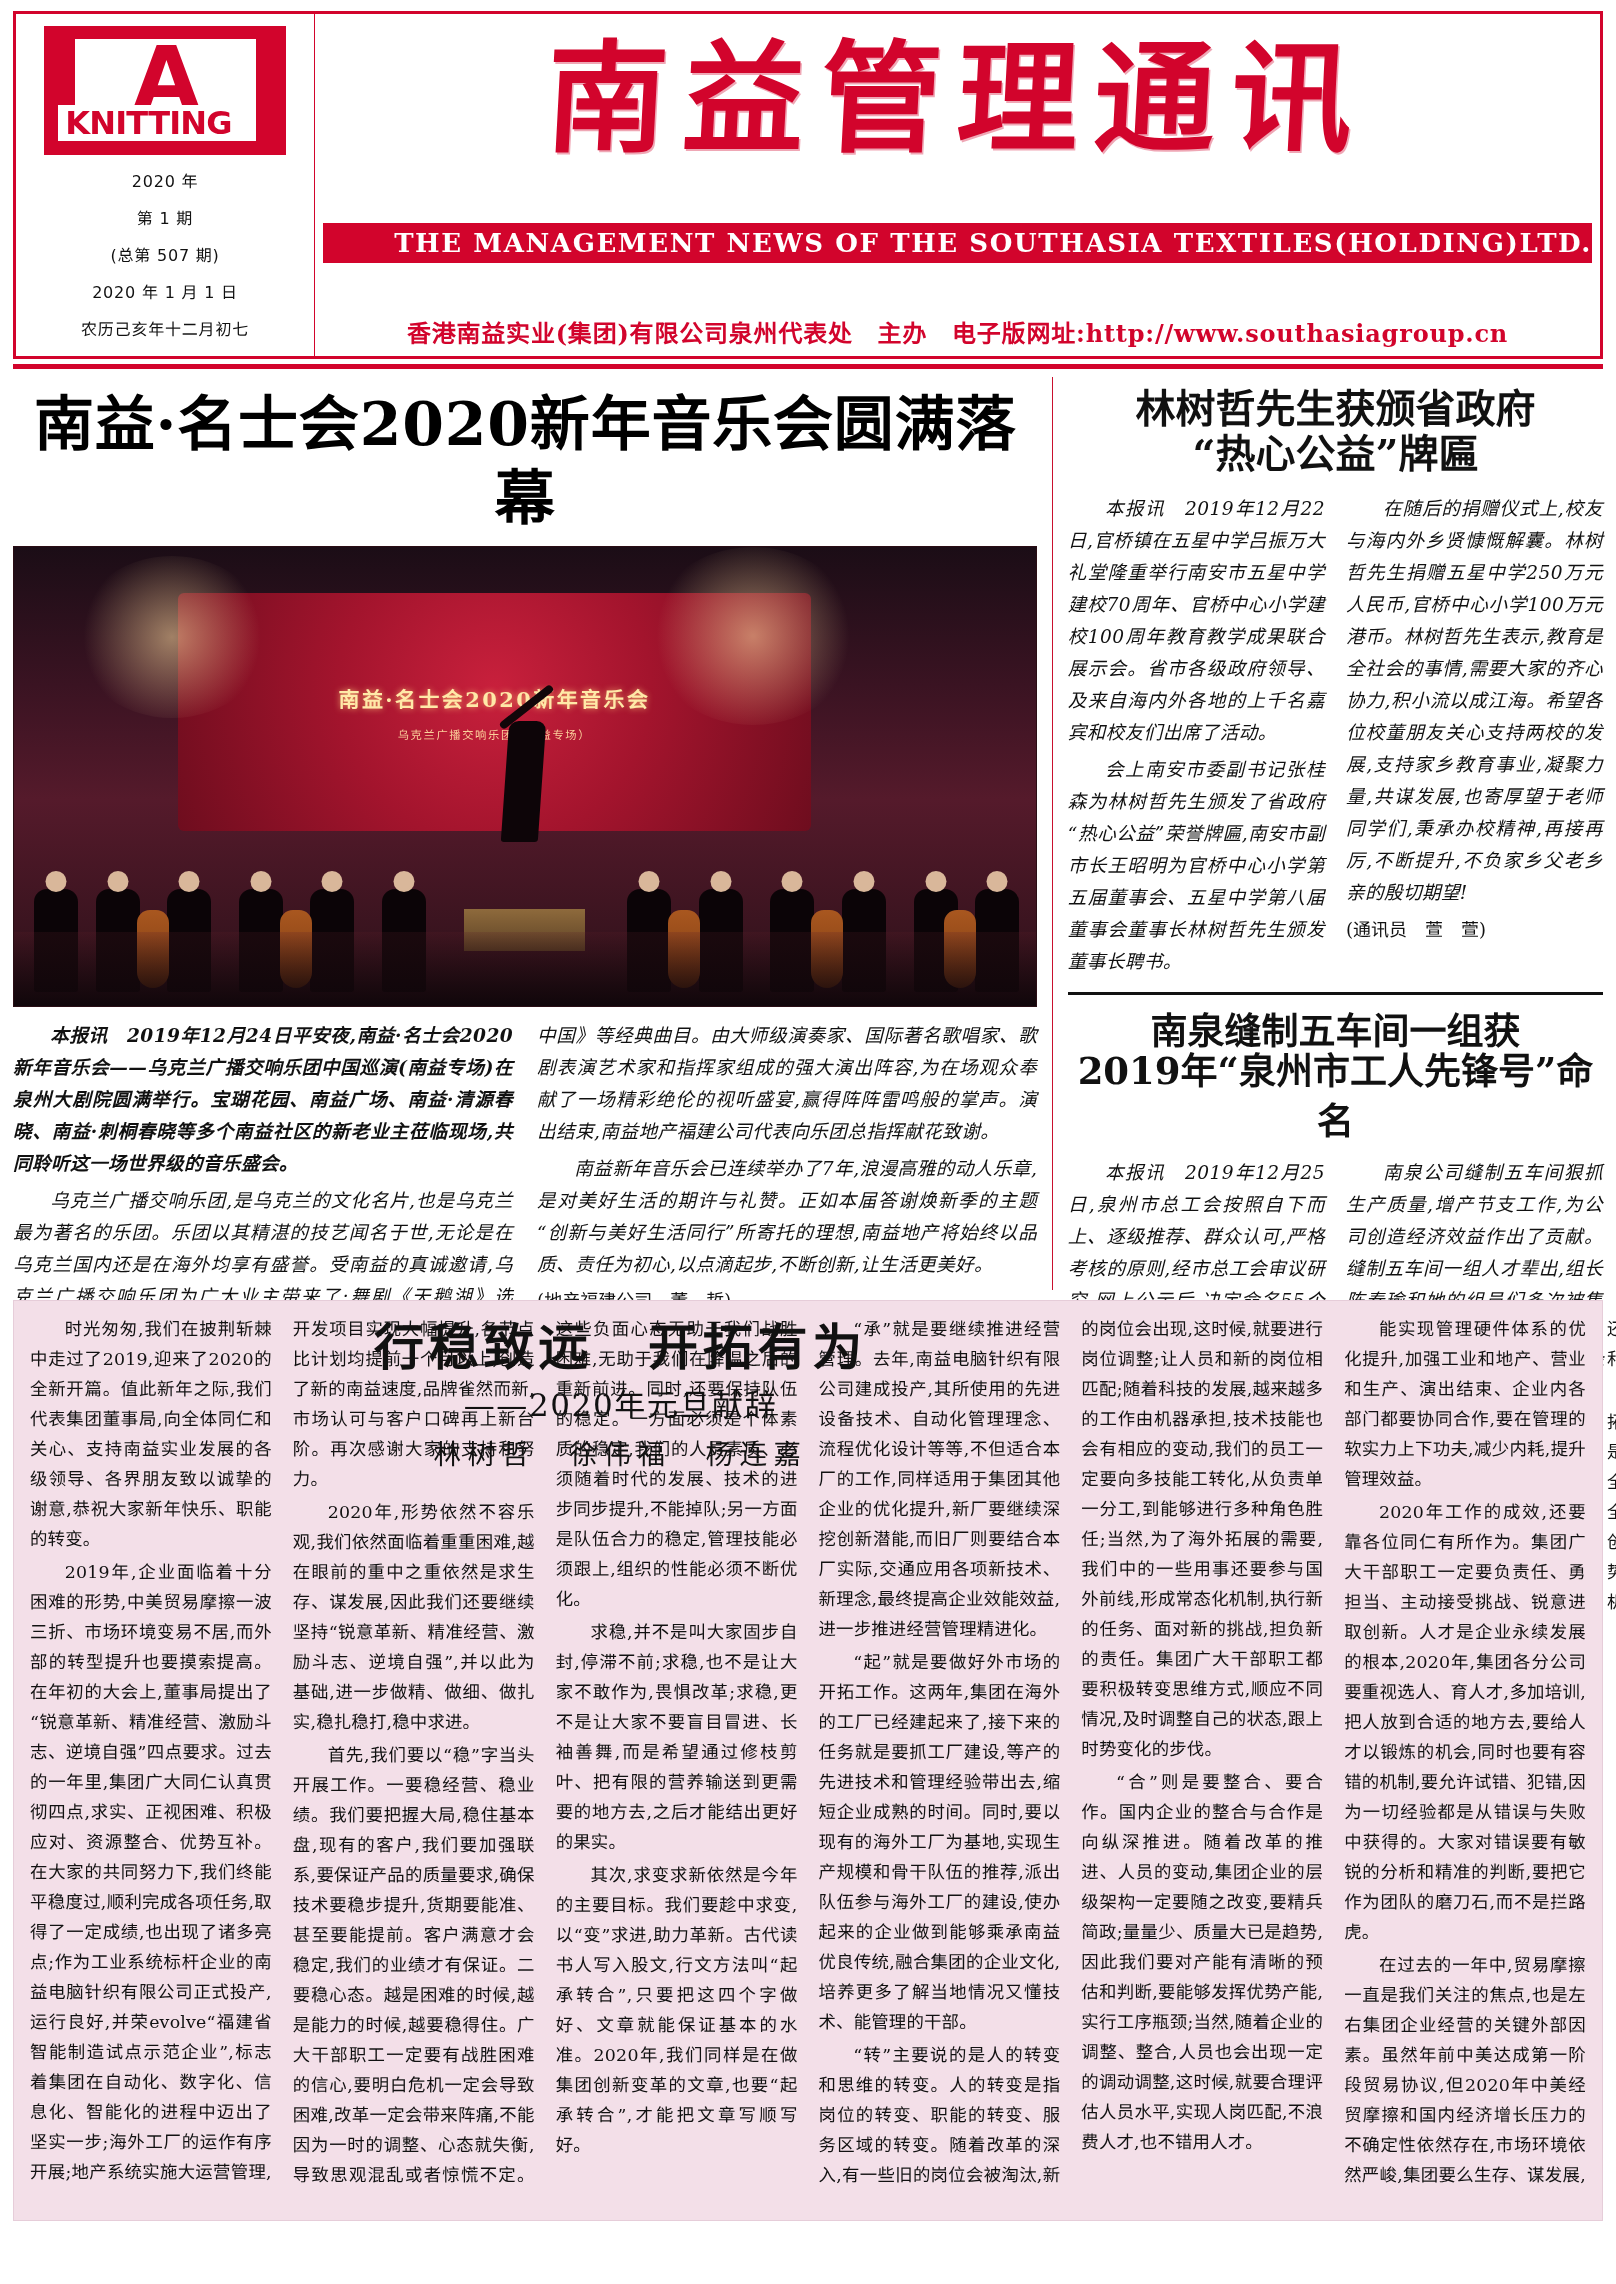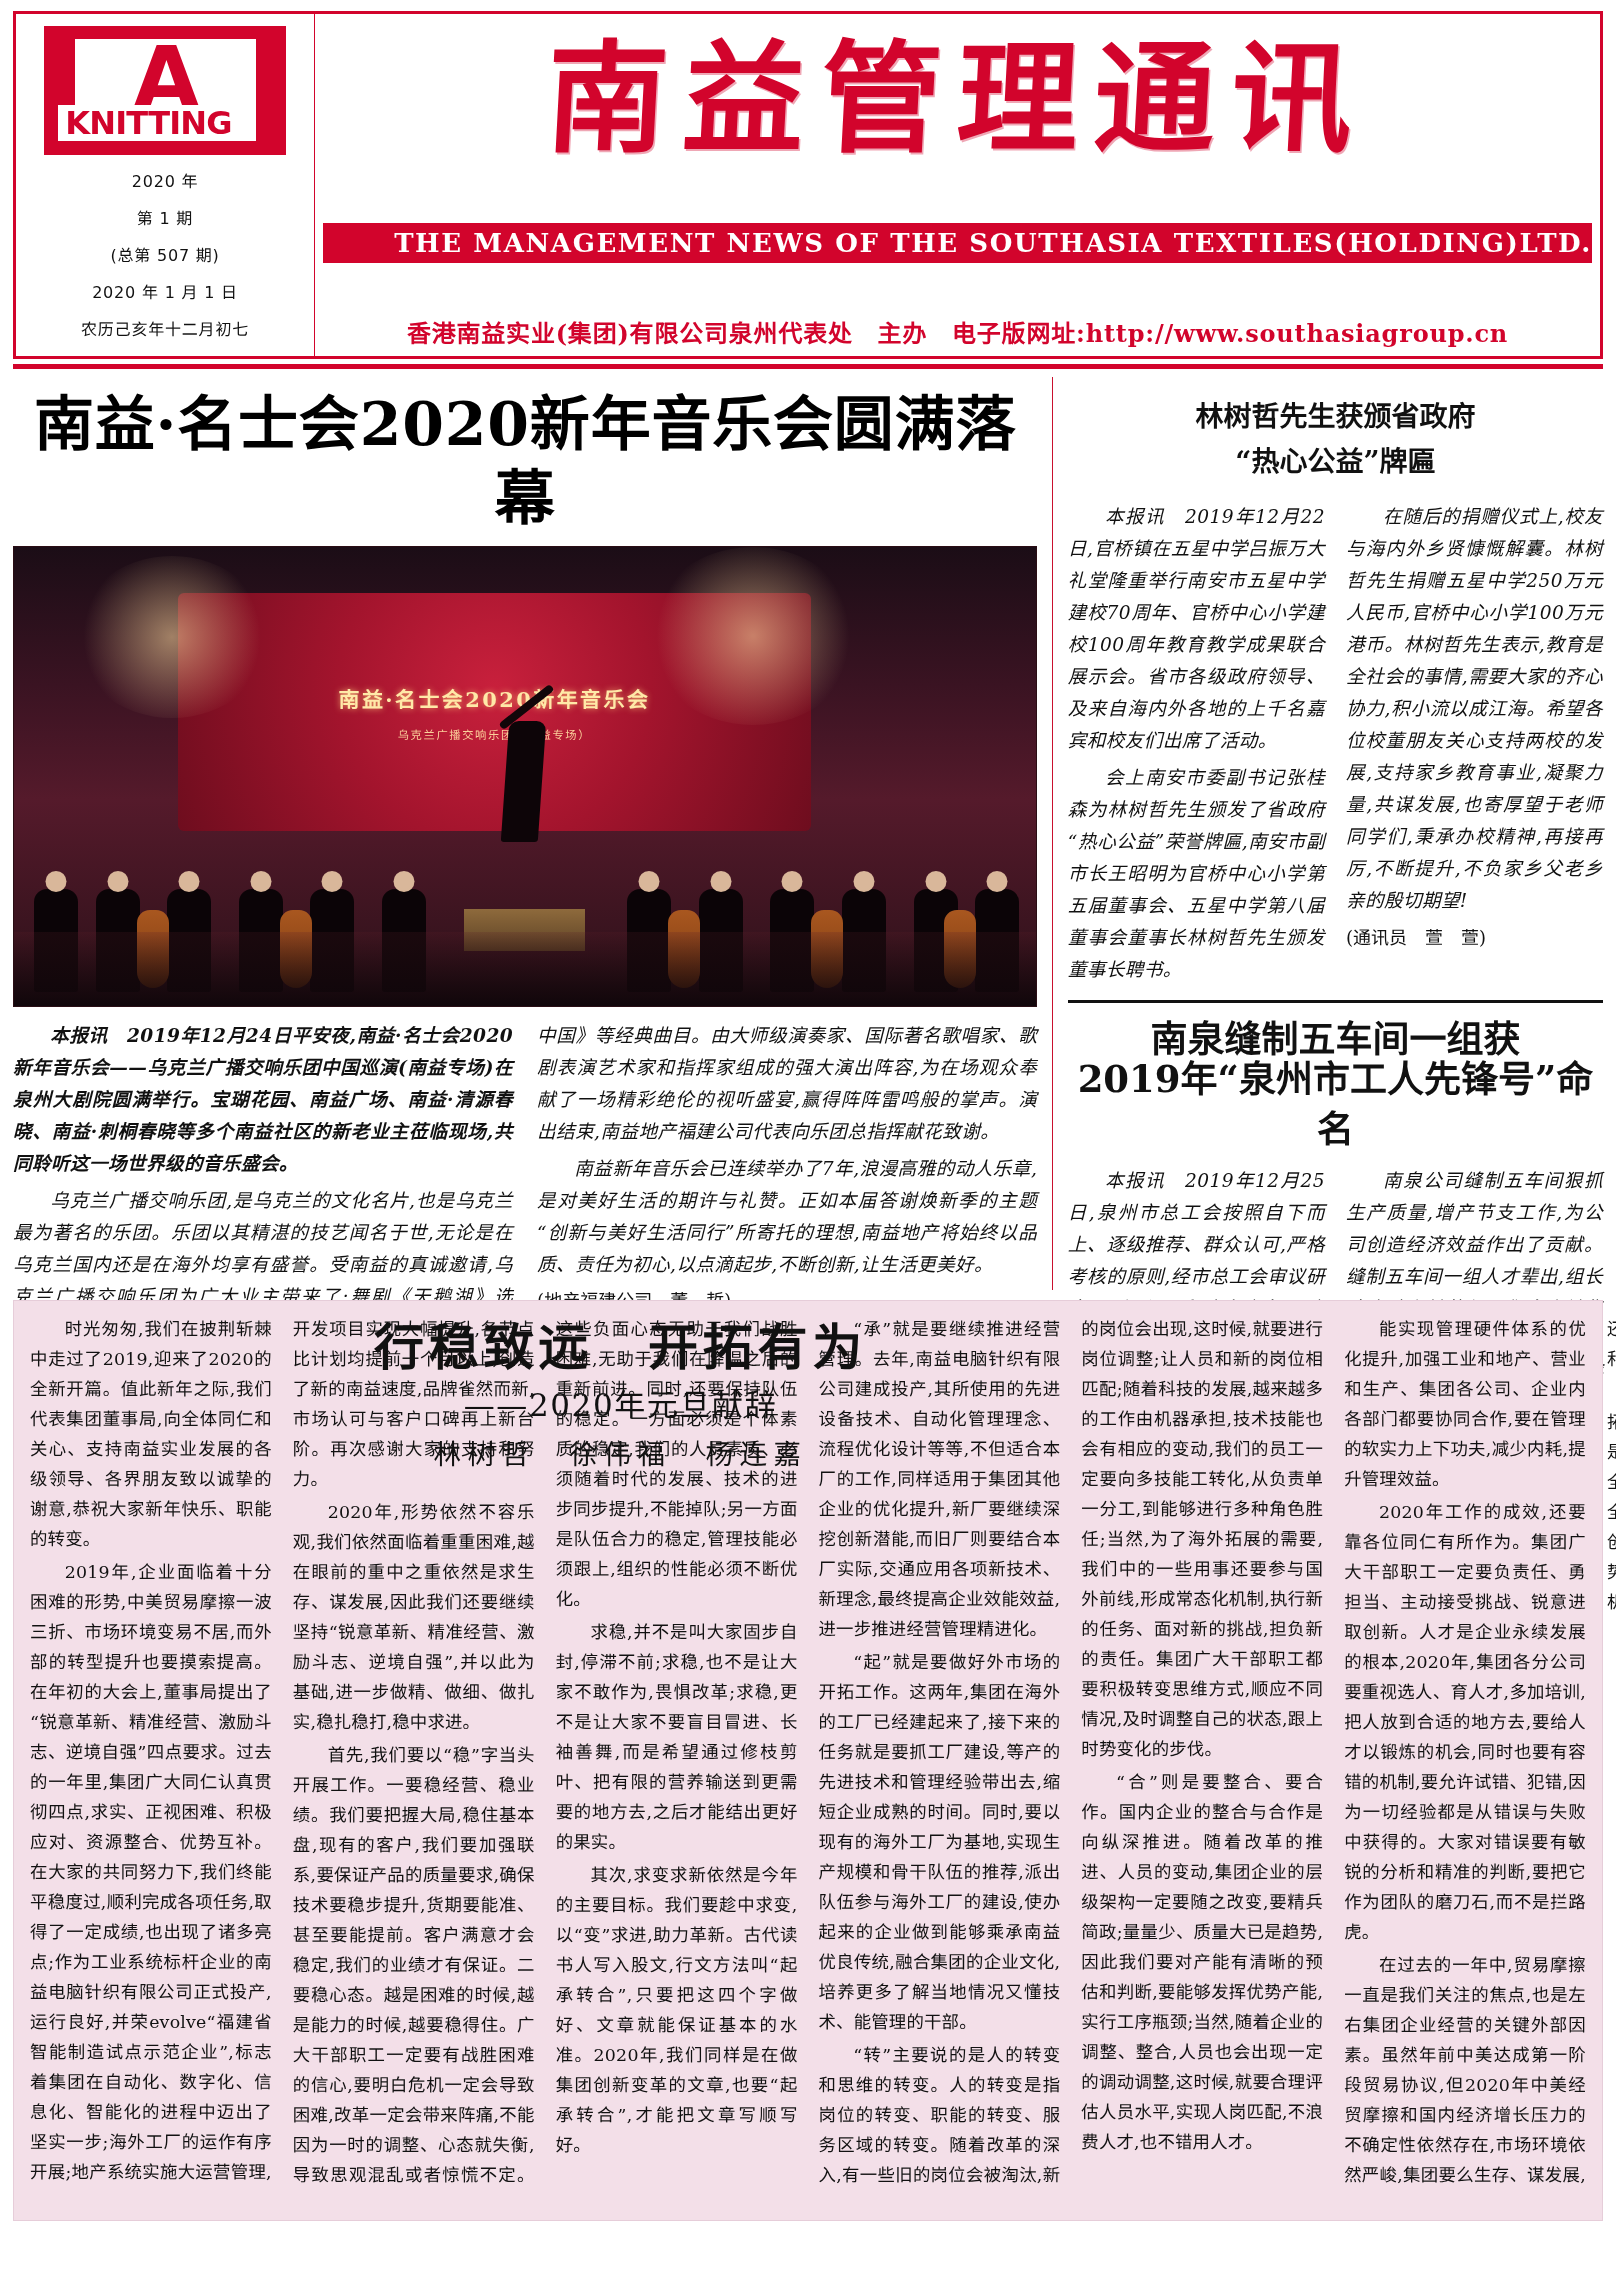--- a/index.html
+++ b/index.html
@@ -234,24 +234,24 @@
   .lede { font-weight: 700; }
   .sig {
     font-size: 18px;
     line-height: 32px;
     margin: 4.8px 0 0 0;
   }
 
   .sub-headline {
     font-family: "DejaVu Serif","Liberation Serif", serif;
     font-weight: 900;
-    font-size: 28px;
+    font-size: 40px;
     line-height: 53px;
     text-align: center;
-    margin: 13px 0 13px 0;
+    margin: 5px 0 13px 0;
   }
   .sub-headline2 {
     font-family: "DejaVu Serif","Liberation Serif", serif;
     font-weight: 900;
     font-size: 37px;
     line-height: 50px;
     text-align: center;
     margin: 11.3px 0 11.3px 0;
   }
   .hr-blk { height: 2.4px; background:#111; margin: 14.5px 0 11.3px 0; }
@@ -420,21 +420,21 @@
       <p>时光匆匆,我们在披荆斩棘中走过了2019,迎来了2020的全新开篇。值此新年之际,我们代表集团董事局,向全体同仁和关心、支持南益实业发展的各级领导、各界朋友致以诚挚的谢意,恭祝大家新年快乐、职能的转变。</p>
       <p>2019年,企业面临着十分困难的形势,中美贸易摩擦一波三折、市场环境变易不居,而外部的转型提升也要摸索提高。在年初的大会上,董事局提出了“锐意革新、精准经营、激励斗志、逆境自强”四点要求。过去的一年里,集团广大同仁认真贯彻四点,求实、正视困难、积极应对、资源整合、优势互补。在大家的共同努力下,我们终能平稳度过,顺利完成各项任务,取得了一定成绩,也出现了诸多亮点;作为工业系统标杆企业的南益电脑针织有限公司正式投产,运行良好,并荣evolve“福建省智能制造试点示范企业”,标志着集团在自动化、数字化、信息化、智能化的进程中迈出了坚实一步;海外工厂的运作有序开展;地产系统实施大运营管理,开发项目实现大幅提升,各节点比计划均提前一个月以上,创造了新的南益速度,品牌雀然而新,市场认可与客户口碑再上新台阶。再次感谢大家的支持和努力。</p>
       <p>2020年,形势依然不容乐观,我们依然面临着重重困难,越在眼前的重中之重依然是求生存、谋发展,因此我们还要继续坚持“锐意革新、精准经营、激励斗志、逆境自强”,并以此为基础,进一步做精、做细、做扎实,稳扎稳打,稳中求进。</p>
       <p>首先,我们要以“稳”字当头开展工作。一要稳经营、稳业绩。我们要把握大局,稳住基本盘,现有的客户,我们要加强联系,要保证产品的质量要求,确保技术要稳步提升,货期要能准、甚至要能提前。客户满意才会稳定,我们的业绩才有保证。二要稳心态。越是困难的时候,越是能力的时候,越要稳得住。广大干部职工一定要有战胜困难的信心,要明白危机一定会导致困难,改革一定会带来阵痛,不能因为一时的调整、心态就失衡,导致思观混乱或者惊慌不定。这些负面心态无助于我们战胜困难,无助于我们在降温之后的重新前进。同时,还要保持队伍的稳定。一方面必须是个体素质的稳定,我们的人员素质、必须随着时代的发展、技术的进步同步提升,不能掉队;另一方面是队伍合力的稳定,管理技能必须跟上,组织的性能必须不断优化。</p>
       <p>求稳,并不是叫大家固步自封,停滞不前;求稳,也不是让大家不敢作为,畏惧改革;求稳,更不是让大家不要盲目冒进、长袖善舞,而是希望通过修枝剪叶、把有限的营养输送到更需要的地方去,之后才能结出更好的果实。</p>
       <p>其次,求变求新依然是今年的主要目标。我们要趁中求变,以“变”求进,助力革新。古代读书人写入股文,行文方法叫“起承转合”,只要把这四个字做好、文章就能保证基本的水准。2020年,我们同样是在做集团创新变革的文章,也要“起承转合”,才能把文章写顺写好。</p>
       <p>“承”就是要继续推进经营管理。去年,南益电脑针织有限公司建成投产,其所使用的先进设备技术、自动化管理理念、流程优化设计等等,不但适合本厂的工作,同样适用于集团其他企业的优化提升,新厂要继续深挖创新潜能,而旧厂则要结合本厂实际,交通应用各项新技术、新理念,最终提高企业效能效益,进一步推进经营管理精进化。</p>
       <p>“起”就是要做好外市场的开拓工作。这两年,集团在海外的工厂已经建起来了,接下来的任务就是要抓工厂建设,等产的先进技术和管理经验带出去,缩短企业成熟的时间。同时,要以现有的海外工厂为基地,实现生产规模和骨干队伍的推荐,派出队伍参与海外工厂的建设,使办起来的企业做到能够乘承南益优良传统,融合集团的企业文化,培养更多了解当地情况又懂技术、能管理的干部。</p>
       <p>“转”主要说的是人的转变和思维的转变。人的转变是指岗位的转变、职能的转变、服务区域的转变。随着改革的深入,有一些旧的岗位会被淘汰,新的岗位会出现,这时候,就要进行岗位调整;让人员和新的岗位相匹配;随着科技的发展,越来越多的工作由机器承担,技术技能也会有相应的变动,我们的员工一定要向多技能工转化,从负责单一分工,到能够进行多种角色胜任;当然,为了海外拓展的需要,我们中的一些用事还要参与国外前线,形成常态化机制,执行新的任务、面对新的挑战,担负新的责任。集团广大干部职工都要积极转变思维方式,顺应不同情况,及时调整自己的状态,跟上时势变化的步伐。</p>
       <p>“合”则是要整合、要合作。国内企业的整合与合作是向纵深推进。随着改革的推进、人员的变动,集团企业的层级架构一定要随之改变,要精兵简政;量量少、质量大已是趋势,因此我们要对产能有清晰的预估和判断,要能够发挥优势产能,实行工序瓶颈;当然,随着企业的调整、整合,人员也会出现一定的调动调整,这时候,就要合理评估人员水平,实现人岗匹配,不浪费人才,也不错用人才。</p>
-      <p>能实现管理硬件体系的优化提升,加强工业和地产、营业和生产、集团各公司、企业内各部门都要协同合作,要在管理的软实力上下功夫,减少内耗,提升管理效益。</p>
+      <p>能实现管理硬件体系的优化提升,加强工业和地产、营业和生产、演出结束、企业内各部门都要协同合作,要在管理的软实力上下功夫,减少内耗,提升管理效益。</p>
       <p>2020年工作的成效,还要靠各位同仁有所作为。集团广大干部职工一定要负责任、勇担当、主动接受挑战、锐意进取创新。人才是企业永续发展的根本,2020年,集团各分公司要重视选人、育人才,多加培训,把人放到合适的地方去,要给人才以锻炼的机会,同时也要有容错的机制,要允许试错、犯错,因为一切经验都是从错误与失败中获得的。大家对错误要有敏锐的分析和精准的判断,要把它作为团队的磨刀石,而不是拦路虎。</p>
       <p>在过去的一年中,贸易摩擦一直是我们关注的焦点,也是左右集团企业经营的关键外部因素。虽然年前中美达成第一阶段贸易协议,但2020年中美经贸摩擦和国内经济增长压力的不确定性依然存在,市场环境依然严峻,集团要么生存、谋发展,还要依靠广大干部职工的支持和努力。</p>
       <p>行稳方能致远,有为方有开拓。前路虽然充满不确定性,但是我们可以确定一点——只要全体同仁都能以积极的心态、全新的思维,充分的合作,勇敢的创新,就一定能，从容地把握局势的变化,并将之转化为自己的机会,在新的征程中自强不息。</p>
     </div>
   </div>
 
 </div>
 
 
 </body></html>

